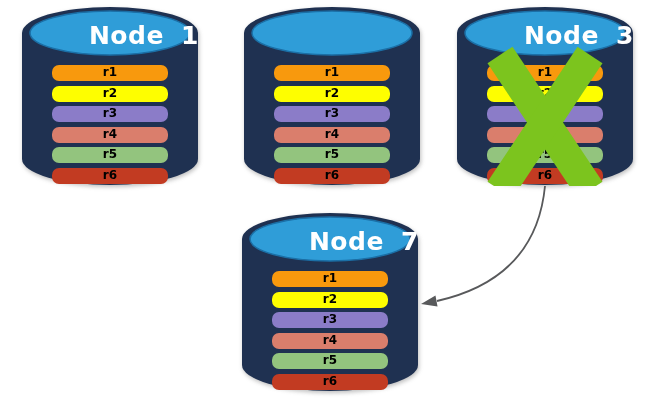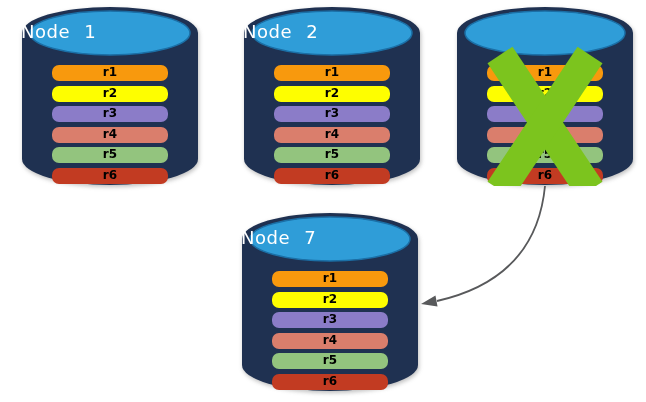--- a/index.html
+++ b/index.html
@@ -1,22 +1,22 @@
 <!DOCTYPE html>
 <html><head>
 <meta charset="utf-8">
 <style>
   html,body{margin:0;padding:0;background:#ffffff;}
   body{width:646px;height:402px;overflow:hidden;font-family:"DejaVu Sans","Liberation Sans",sans-serif;}
   .stage{position:relative;width:646px;height:402px;background:#ffffff;}
   .node{position:absolute;width:178px;height:180px;}
   .cyl{position:absolute;left:0;top:0;width:178px;height:180px;filter:drop-shadow(1px 2px 2px rgba(70,70,70,0.35));}
   .node-label{
-    position:absolute;top:15px;left:0;right:0;text-align:left;
-    color:#fff;font-weight:normal;font-size:18px;letter-spacing:0.5px;word-spacing:8px;
+    position:absolute;top:15px;left:0;right:0;text-align:right;
+    color:#fff;font-weight:bold;font-size:25px;letter-spacing:0.5px;word-spacing:8px;
   }
   .rows{position:absolute;left:31px;top:59px;width:116px;}
   .row{
     box-sizing:border-box;height:16px;margin-bottom:4.5px;border-radius:7px;
     text-align:center;font-size:12px;font-weight:bold;line-height:14px;color:#000;
   }
   .xmark{position:absolute;left:0;top:0;width:178px;height:180px;pointer-events:none;}
   .arrow-layer{position:absolute;left:0;top:0;width:646px;height:402px;pointer-events:none;}
 </style>
 </head>
@@ -38,36 +38,36 @@
       <div class="row" style="background: rgb(147, 196, 126);">r5</div>
       <div class="row" style="background: rgb(194, 59, 34);">r6</div>
     </div>
   </div>
 
   <div class="node" style="left:243px;top:6px;">
     <svg class="cyl" viewBox="0 0 178 180">
       <path d="M1,27 L1,153 A88,26 0 0 0 177,153 L177,27 A88,26 0 0 0 1,27 Z" style="fill: rgb(31, 49, 81);"></path>
       <ellipse cx="89" cy="27" rx="80" ry="22" stroke-width="1.5" style="fill: rgb(47, 157, 216); stroke: rgb(27, 111, 166);"></ellipse>
     </svg>
-    <div class="node-label">Node 2</div>
     <div class="rows">
       <div class="row" style="background: rgb(248, 153, 13);">r1</div>
       <div class="row" style="background: rgb(254, 254, 0);">r2</div>
       <div class="row" style="background: rgb(139, 124, 200);">r3</div>
       <div class="row" style="background: rgb(218, 126, 108);">r4</div>
       <div class="row" style="background: rgb(147, 196, 126);">r5</div>
       <div class="row" style="background: rgb(194, 59, 34);">r6</div>
     </div>
   </div>
 
   <div class="node" style="left:456px;top:6px;">
     <svg class="cyl" viewBox="0 0 178 180">
       <path d="M1,27 L1,153 A88,26 0 0 0 177,153 L177,27 A88,26 0 0 0 1,27 Z" style="fill: rgb(31, 49, 81);"></path>
       <ellipse cx="89" cy="27" rx="80" ry="22" stroke-width="1.5" style="fill: rgb(47, 157, 216); stroke: rgb(27, 111, 166);"></ellipse>
     </svg>
+    <div class="node-label">Node 3</div>
     <div class="rows">
       <div class="row" style="background: rgb(248, 153, 13);">r1</div>
       <div class="row" style="background: rgb(254, 254, 0);">r2</div>
       <div class="row" style="background: rgb(139, 124, 200);">r3</div>
       <div class="row" style="background: rgb(218, 126, 108);">r4</div>
       <div class="row" style="background: rgb(147, 196, 126);">r5</div>
       <div class="row" style="background: rgb(194, 59, 34);">r6</div>
     </div>
     <svg class="xmark" viewBox="0 0 178 180">
       <line x1="44" y1="49" x2="134" y2="184" stroke-width="30" stroke-linecap="butt" style="stroke: rgb(124, 196, 30);"></line>

